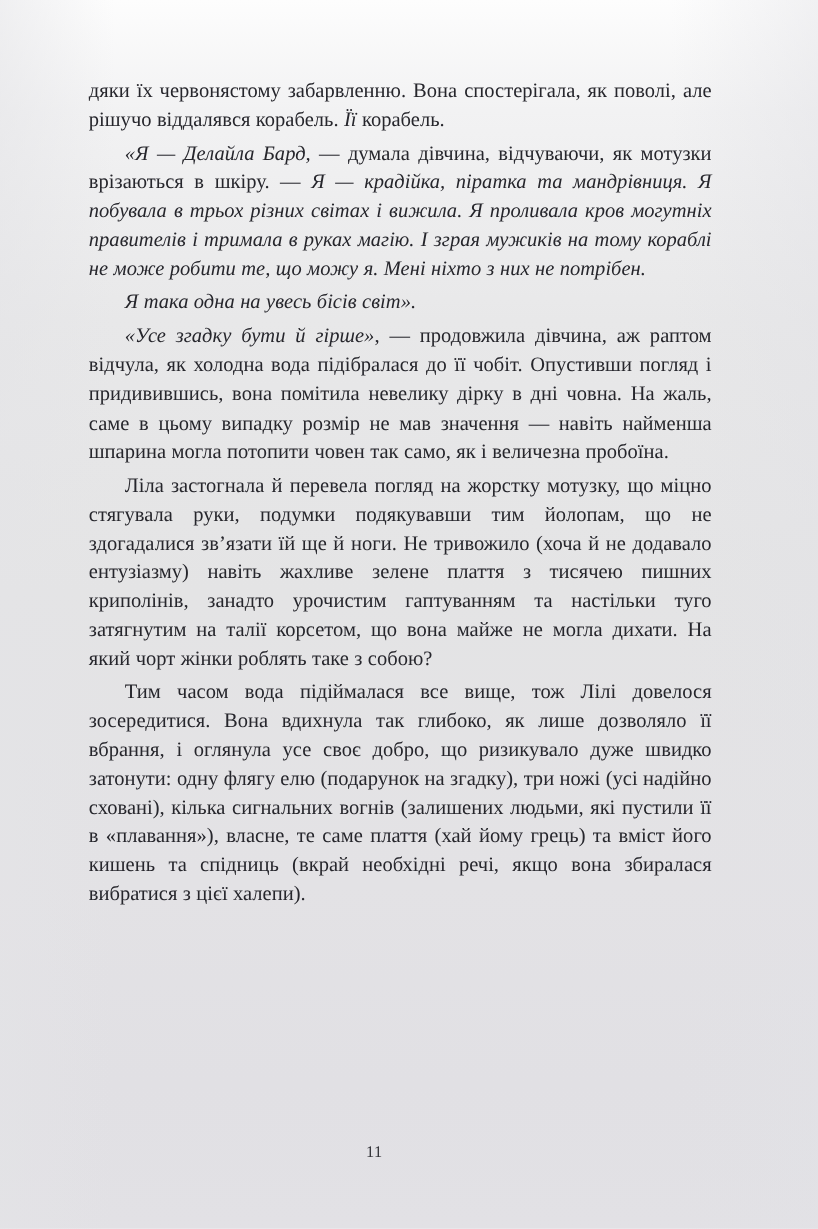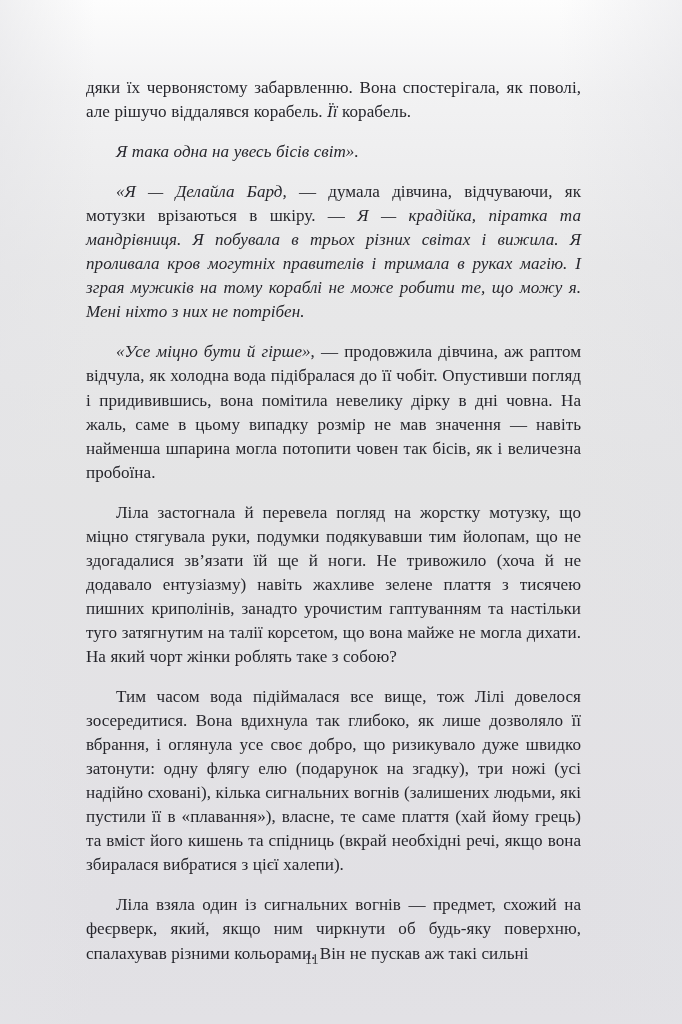--- a/index.html
+++ b/index.html
@@ -47,21 +47,21 @@
   }
 
   #textblock {
     position: absolute;
     left: 70px;
     top: 60px;
     width: 527px;
   }
 
   p.para {
-    margin: 16px;
+    margin: 4px;
     text-align: justify;
     text-justify: inter-word;
     font-size: 17.1px;
     line-height: 24.05px;
     color: #26262c;
     text-indent: 30px;
     hyphens: manual;
     -webkit-hyphens: manual;
     letter-spacing: 0.02px;
     word-spacing: 0.2px;
@@ -94,30 +94,29 @@
 </head>
 <body>
 
 <div id="page">
 
   <div id="textblock">
 
     <p class="para nofirst"><span>дяки їх червонястому забарвленню. Вона спостерігала, як поволі, але рішучо віддалявся корабель. </span><span class="i">Її</span><span> корабель.</span></p>
 
 
+    <p class="para"><span class="i">«Я — Делайла Бард,</span><span> — думала дівчина, відчуваючи, як мотузки врізаються в шкіру. — </span><span class="i">Я — крадійка, піратка та мандрівниця. Я побувала в трьох різних світах і вижила. Я проливала кров могутніх правителів і тримала в руках магію. І зграя мужиків на тому кораблі не може робити те, що можу я. Мені ніхто з них не потрібен.</span></p>
+
     <p class="para ital"><span>Я така одна на увесь бісів світ».</span></p>
 
-    <p class="para"><span class="i">«Я — Делайла Бард,</span><span> — думала дівчина, відчуваючи, як мотузки врізаються в шкіру. — </span><span class="i">Я — крадійка, піратка та мандрівниця. Я побувала в трьох різних світах і вижила. Я проливала кров могутніх правителів і тримала в руках магію. І зграя мужиків на тому кораблі не може робити те, що можу я. Мені ніхто з них не потрібен.</span></p>
 
-
-    <p class="para"><span class="i">«Усе міцно бути й гірше»</span><span>, — продовжила дівчина, аж раптом відчула, як холодна вода підібралася до її чобіт. Опустивши погляд і придивившись, вона помітила невелику дірку в дні човна. На жаль, саме в цьому випадку розмір не мав значення — навіть найменша шпарина могла потопити човен так бісів, як і величезна пробоїна.</span></p>
+    <p class="para"><span class="i">«Усе згадку бути й гірше»</span><span>, — продовжила дівчина, аж раптом відчула, як холодна вода підібралася до її чобіт. Опустивши погляд і придивившись, вона помітила невелику дірку в дні човна. На жаль, саме в цьому випадку розмір не мав значення — навіть найменша шпарина могла потопити човен так само, як і величезна пробоїна.</span></p>
 
     <p class="para"><span>Ліла застогнала й перевела погляд на жорстку мотузку, що міцно стягувала руки, подумки подякувавши тим йолопам, що не здогадалися зв’язати їй ще й ноги. Не тривожило (хоча й не додавало ентузіазму) навіть жахливе зелене плаття з тисячею пишних криполінів, занадто урочистим гаптуванням та настільки туго затягнутим на талії корсетом, що вона майже не могла дихати. На який чорт жінки роблять таке з собою?</span></p>
 
     <p class="para"><span>Тим часом вода підіймалася все вище, тож Лілі довелося зосередитися. Вона вдихнула так глибоко, як лише дозволяло її вбрання, і оглянула усе своє добро, що ризикувало дуже швидко затонути: одну флягу елю (подарунок на згадку), три ножі (усі надійно сховані), кілька сигнальних вогнів (залишених людьми, які пустили її в «плавання»), власне, те саме плаття (хай йому грець) та вміст його кишень та спідниць (вкрай необхідні речі, якщо вона збиралася вибратися з цієї халепи).</span></p>
 
-    <p class="para"><span>Ліла взяла один із сигнальних вогнів — предмет, схожий на феєрверк, який, якщо ним чиркнути об будь-яку поверхню, спалахував різними кольорами. Він не пускав аж такі сильні</span></p>
 
   </div>
 
   <div id="folio">11</div>
 
 </div>
 
 </body></html>

